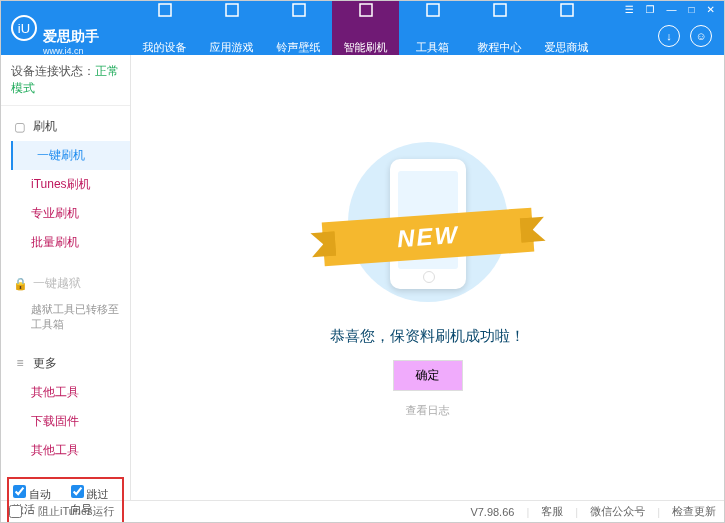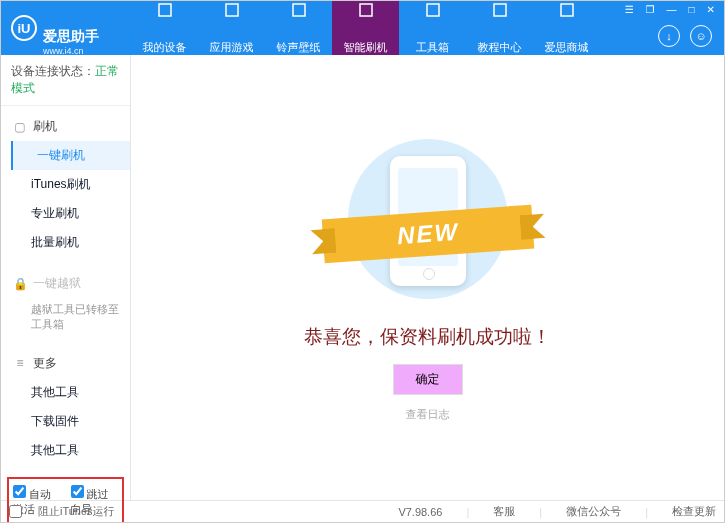--- a/index.html
+++ b/index.html
@@ -1,60 +1,60 @@
 <!DOCTYPE html>
 <html><head>
 <meta charset="utf-8">
 <style>
 * { margin: 0; padding: 0; box-sizing: border-box; font-family: "Microsoft YaHei", sans-serif; }
 body { background: #fff; width: 725px; height: 523px; overflow: hidden; border: 1px solid #ccc; }
 .topbar { background: #1f8cef; height: 54px; display: flex; align-items: center; color: #fff; position: relative; }
 .logo-area { display: flex; align-items: center; padding: 0 10px; width: 130px; }
-.logo-icon { width: 26px; height: 26px; border: 2px solid #fff; border-radius: 50%; display: flex; align-items: center; justify-content: center; font-weight: bold; font-size: 13px; }
+.logo-icon { width: 26px; height: 26px; border: 2px solid #fff; border-radius: 50%; display: flex; align-items: center; justify-content: center; font-weight: normal; font-size: 13px; }
 .logo-text { margin-left: 6px; margin-top: 28px; }
 .logo-text .t1 { font-size: 14px; font-weight: bold; }
 .logo-text .t2 { font-size: 9px; opacity: 0.9; }
 .nav { display: flex; height: 100%; }
 .nav-item { width: 67px; display: flex; flex-direction: column; align-items: center; justify-content: space-between; cursor: pointer; }
 .nav-item.active { background: #701a75; }
 .nav-item .icon { width: 18px; height: 18px; margin-bottom: 3px; }
 .nav-item .label { font-size: 11px; }
 .win-controls { position: absolute; right: 6px; top: 2px; display: flex; gap: 6px; font-size: 10px; }
 .win-controls span { cursor: pointer; padding: 1px 3px; }
 .right-circles { position: absolute; right: 12px; bottom: 8px; display: flex; gap: 10px; }
 .circle-btn { width: 22px; height: 22px; border: 1.5px solid #fff; border-radius: 50%; display: flex; align-items: center; justify-content: center; font-size: 11px; cursor: pointer; }
 .body { display: flex; height: calc(100% - 54px - 22px); }
 .sidebar { width: 130px; border-right: 1px solid #e5e5e5; display: flex; flex-direction: column; font-size: 12px; }
 .conn-status { padding: 8px 10px; border-bottom: 1px solid #eee; color: #555; }
 .conn-status .val { color: #27ae60; }
 .side-section { padding: 6px 0; }
 .side-header { display: flex; align-items: center; padding: 6px 12px; color: #444; gap: 6px; }
 .side-header .hicon { width: 14px; text-align: center; color: #999; }
-.side-sub { padding: 6px 6px 6px 30px; color: #0f172a; cursor: pointer; }
+.side-sub { padding: 6px 6px 6px 30px; color: #be185d; cursor: pointer; }
 .side-sub.active { color: #1f8cef; border-left: 2px solid #1f8cef; background: #eaf4fe; margin-left: 10px; padding-left: 24px; }
 .side-note { font-size: 11px; color: #999; padding: 4px 6px 4px 30px; line-height: 1.4; }
 .checks { border: 2px solid #d33; margin: 6px; padding: 6px 4px; display: flex; gap: 10px; font-size: 11px; color: #444; }
 .checks input { accent-color: #1f8cef; }
 .main { flex: 1; position: relative; display: flex; flex-direction: column; align-items: center; justify-content: center; }
 .illustration { position: relative; width: 200px; height: 170px; }
 .ill-bg { width: 160px; height: 160px; background: #d8eefc; border-radius: 50%; position: absolute; left: 20px; top: 5px; }
 .phone { position: absolute; left: 62px; top: 22px; width: 76px; height: 130px; background: #fff; border-radius: 10px; box-shadow: 0 2px 6px rgba(0,0,0,0.15); }
 .phone::before { content:""; position: absolute; left: 8px; top: 12px; right: 8px; bottom: 20px; background: #eaf6ff; border-radius: 3px; }
 .phone::after { content:""; position: absolute; left: 50%; bottom: 6px; width: 10px; height: 10px; margin-left: -5px; border: 1px solid #ddd; border-radius: 50%; }
 .ribbon { position: absolute; top: 78px; left: -5px; right: -5px; height: 44px; background: #f5b82e; transform: rotate(-4deg); display: flex; align-items: center; justify-content: center; }
 .ribbon::before, .ribbon::after { content:""; position:absolute; width:0;height:0; border: 12px solid #e0a31a; }
 .ribbon::before { left: -12px; border-left-color: transparent; }
 .ribbon::after { right: -12px; border-right-color: transparent; }
 .ribbon-text { color: #fff; font-weight: bold; font-size: 24px; letter-spacing: 2px; font-style: italic; }
-.success-text { margin-top: 20px; font-size: 19px; color: #7f1d1d; }
+.success-text { margin-top: 20px; font-size: 15px; color: #0c4a6e; }
 .ok-btn { margin-top: 14px; padding: 6px 22px; font-size: 12px; border: 1px solid #ddd; background: #f0abfc; cursor: pointer; }
 .log-link { margin-top: 12px; font-size: 11px; color: #aaa; cursor: pointer; }
 .footer { height: 22px; border-top: 1px solid #e5e5e5; display: flex; align-items: center; font-size: 11px; color: #666; padding: 0 8px; }
 .footer .left { display: flex; align-items: center; gap: 16px; }
-.footer .right { margin-left: auto; display: flex; align-items: center; gap: 24px; text-align: right; }
+.footer .right { margin-left: auto; display: flex; align-items: center; gap: 12px; text-align: right; }
 .footer .sep { color: #ddd; }
 svg { display: block; }
 </style>
 </head>
 <body>
 
 <div class="topbar">
   <div class="logo-area">
     <div class="logo-icon">iU</div>
     <div class="logo-text">

